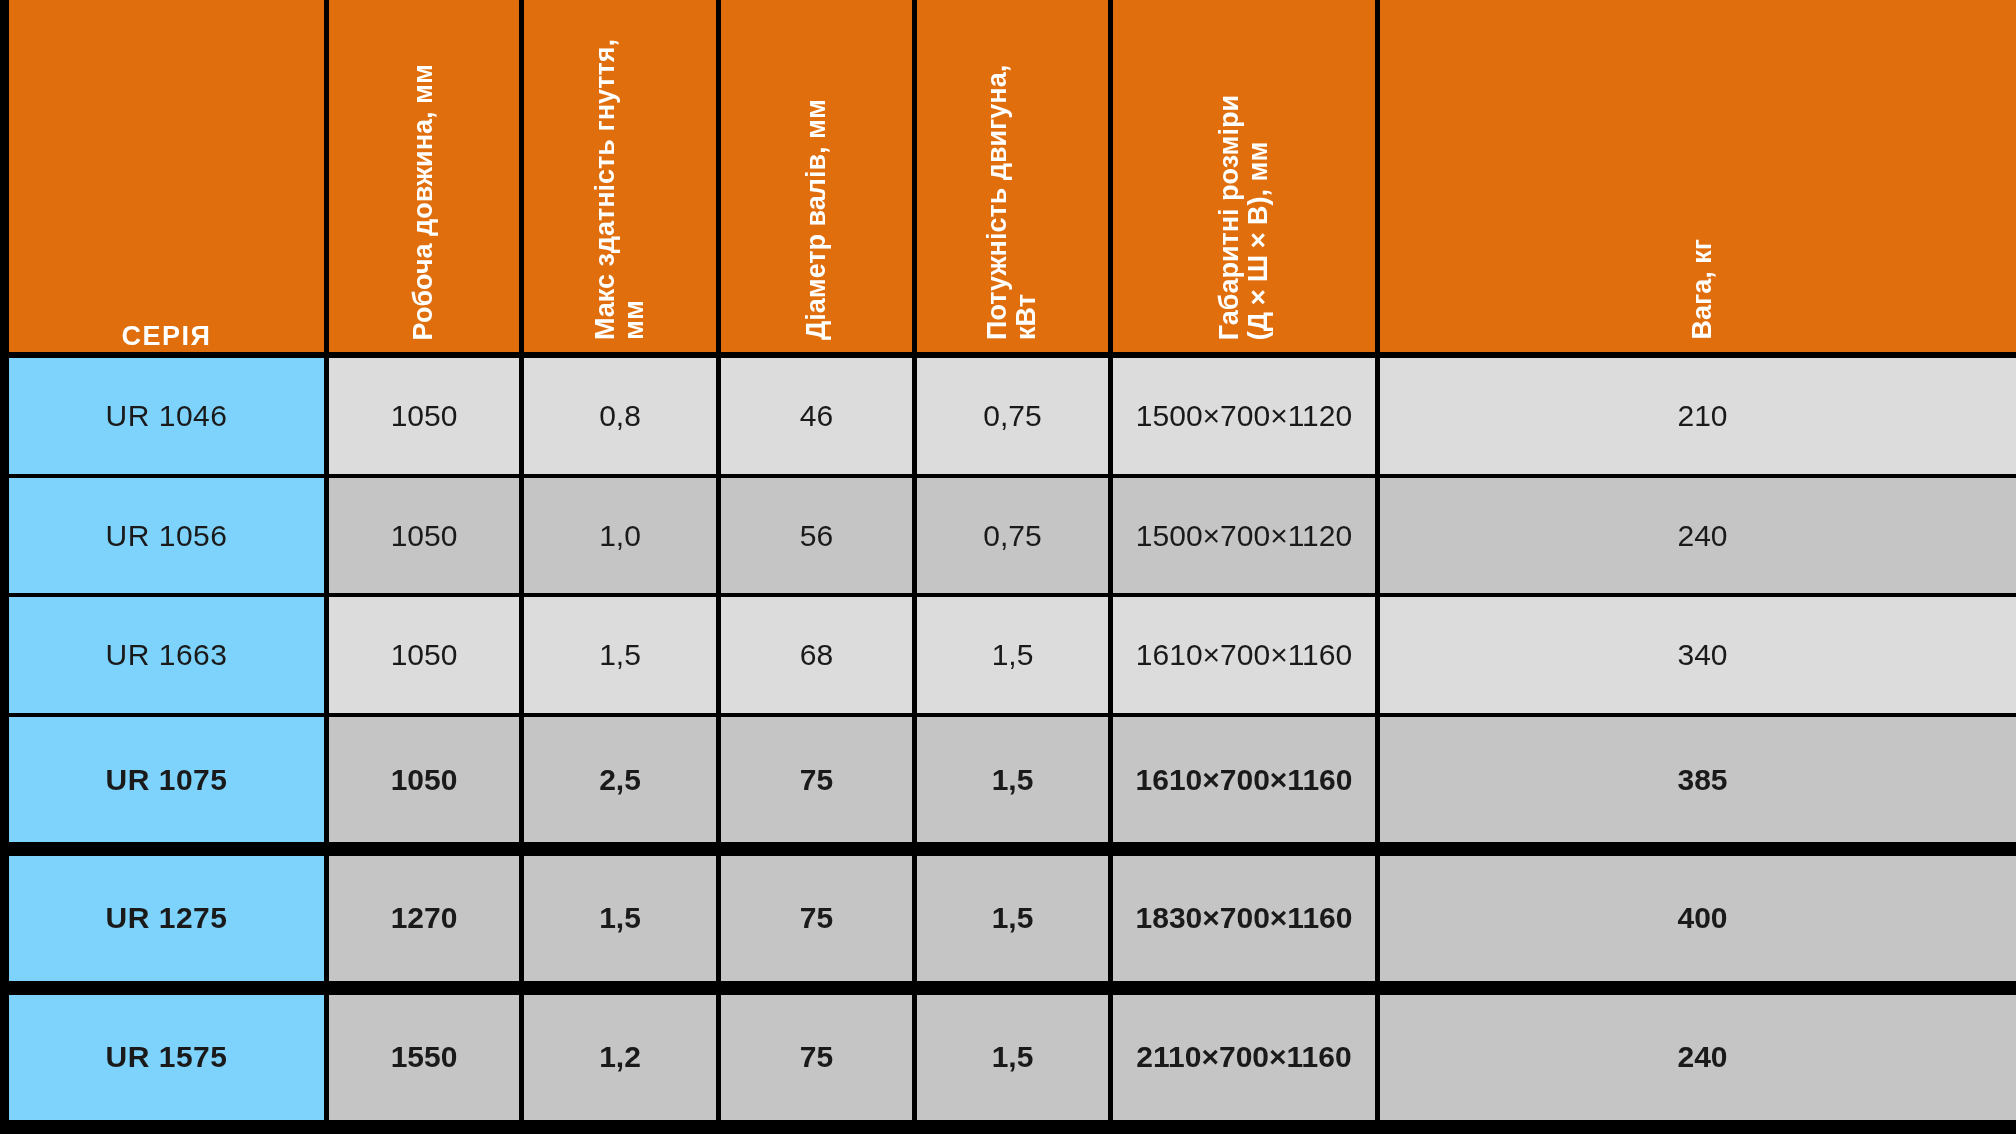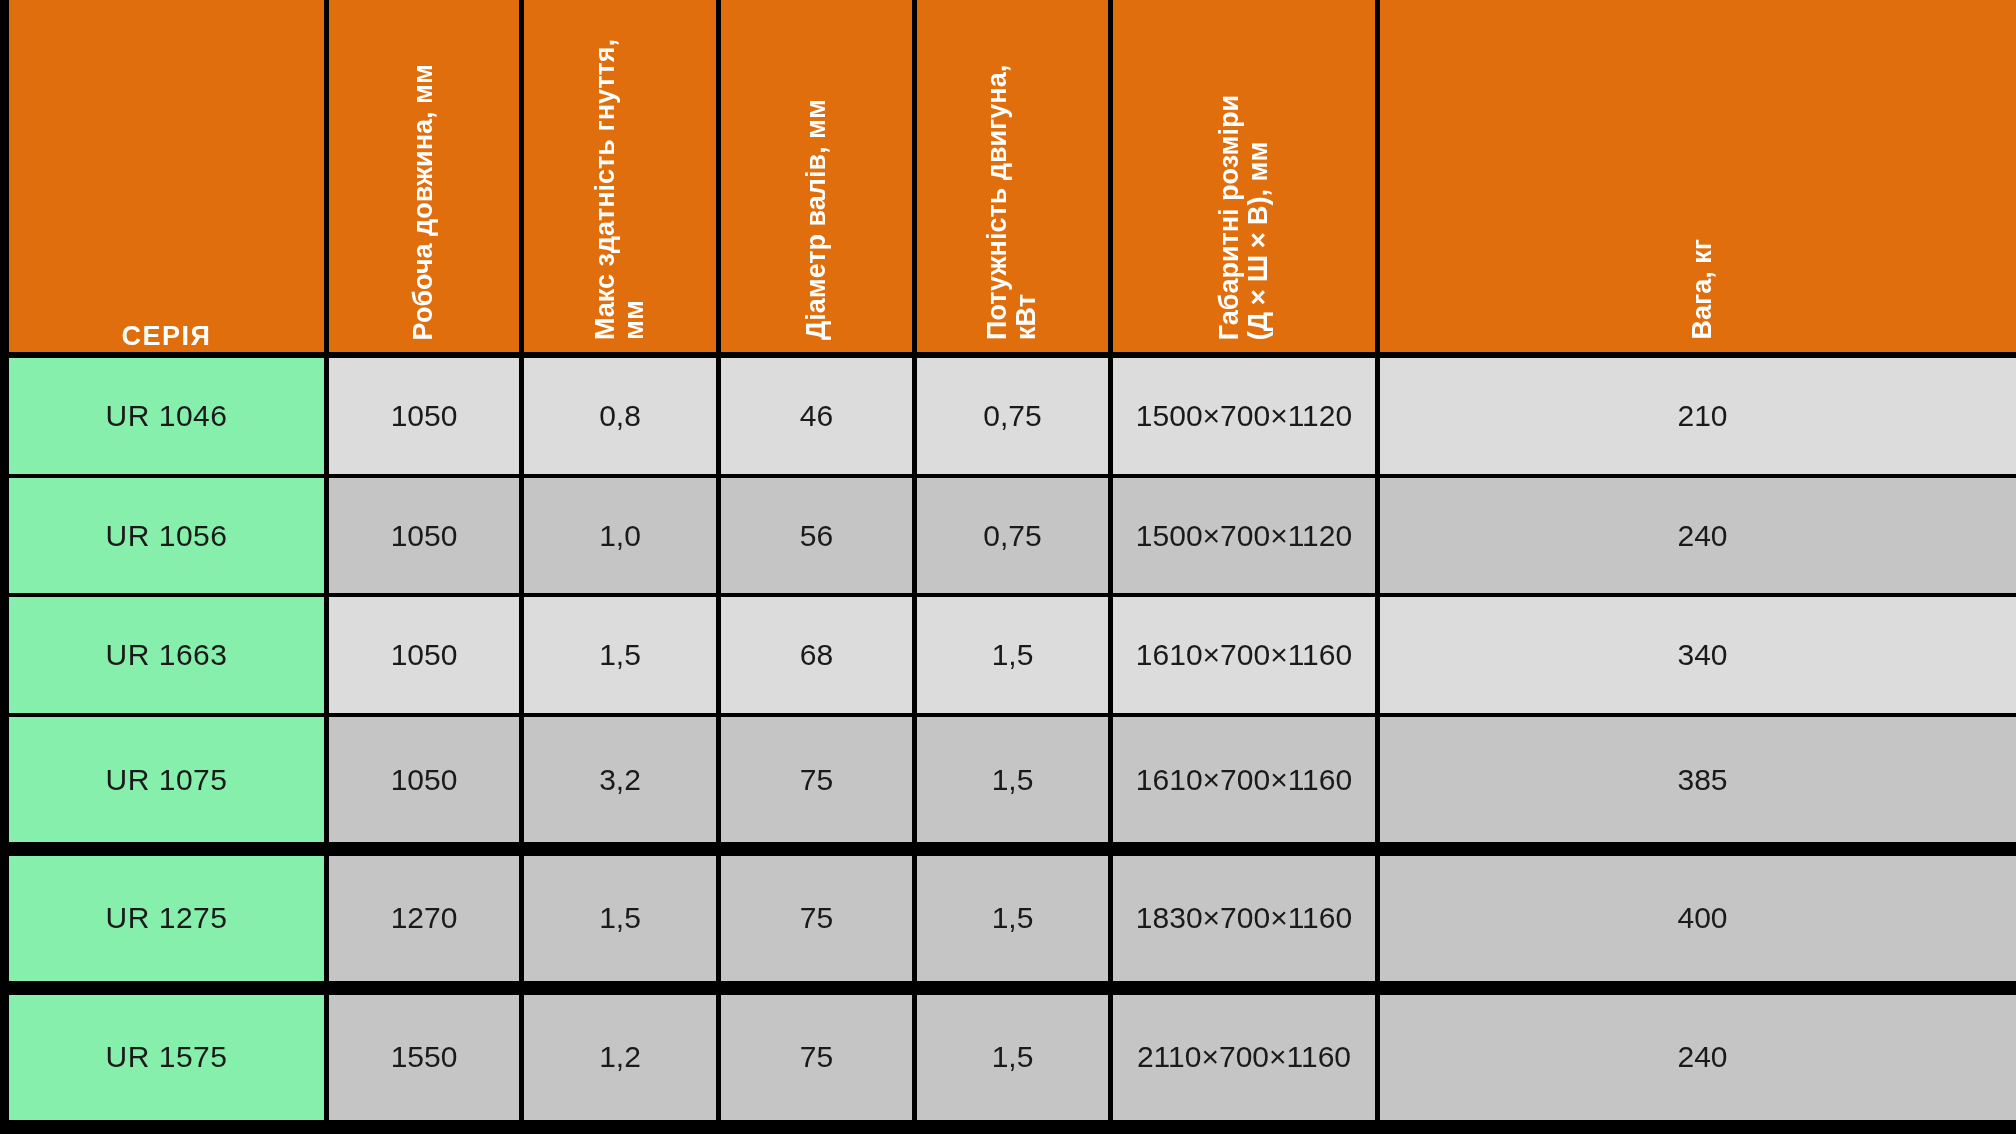--- a/index.html
+++ b/index.html
@@ -72,33 +72,33 @@
     border-bottom:4px solid #000;
     text-align:center;
     vertical-align:middle;
     font-size:30px;
     color:#1A1A1A;
     white-space:nowrap;
   }
   tr.row td:last-child{border-right:0;}
 
   td.series-cell{
-    background:#86efac;
+    background:#7dd3fc;
     color:#FFFFFF;
     text-align:left;
     padding-left:12px;
     font-size:31px;
     letter-spacing:0.5px;
   }
 
   tr.light td.data-cell{background:#DCDCDC;}
   tr.dark  td.data-cell{background:#C5C5C5;}
 
   
-  tr.group-end td{border-bottom:14px solid #000;}
+  tr.group-end td{border-bottom:14px solid #000;font-weight:bold;}
   tr.row.last td{border-bottom:0;}
 
   
   tr.head th{border-bottom:6px solid #000;}
 </style>
 </head>
 <body>
 
 <div id="sheet">
   <table class="spec">
@@ -172,21 +172,21 @@
           <td class="data-cell">1050</td>
           <td class="data-cell">1,5</td>
           <td class="data-cell">68</td>
           <td class="data-cell">1,5</td>
           <td class="data-cell">1610×700×1160</td>
           <td class="data-cell">340</td>
         </tr>
         <tr class="row dark group-end">
           <td class="series-cell">UR  1075</td>
           <td class="data-cell">1050</td>
-          <td class="data-cell">3,2</td>
+          <td class="data-cell">2,5</td>
           <td class="data-cell">75</td>
           <td class="data-cell">1,5</td>
           <td class="data-cell">1610×700×1160</td>
           <td class="data-cell">385</td>
         </tr>
         <tr class="row dark group-end">
           <td class="series-cell">UR  1275</td>
           <td class="data-cell">1270</td>
           <td class="data-cell">1,5</td>
           <td class="data-cell">75</td>

